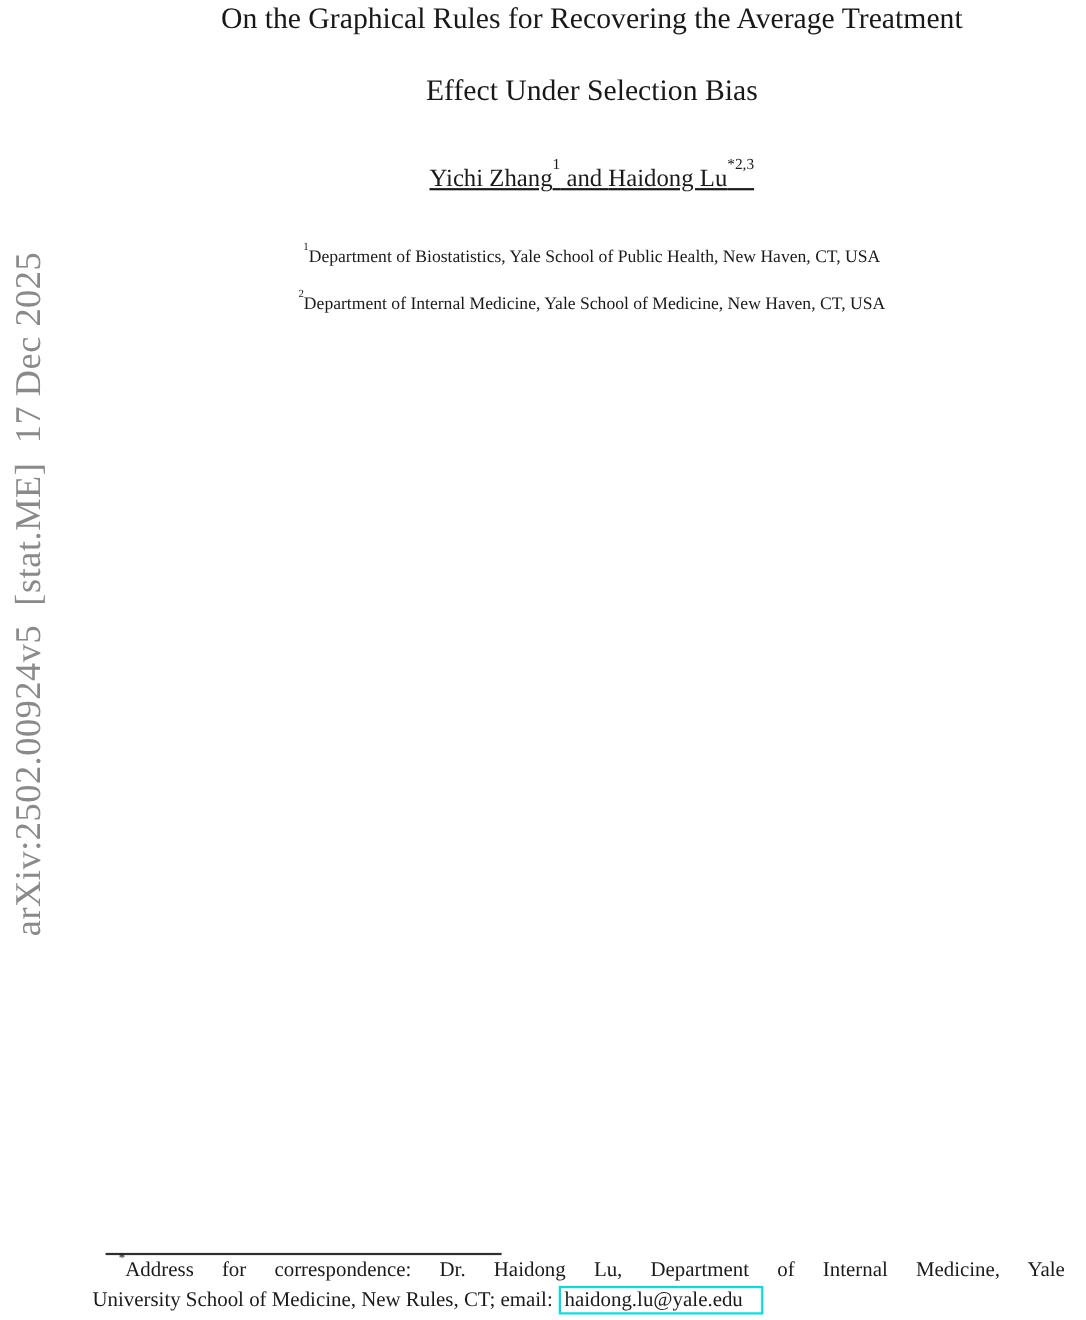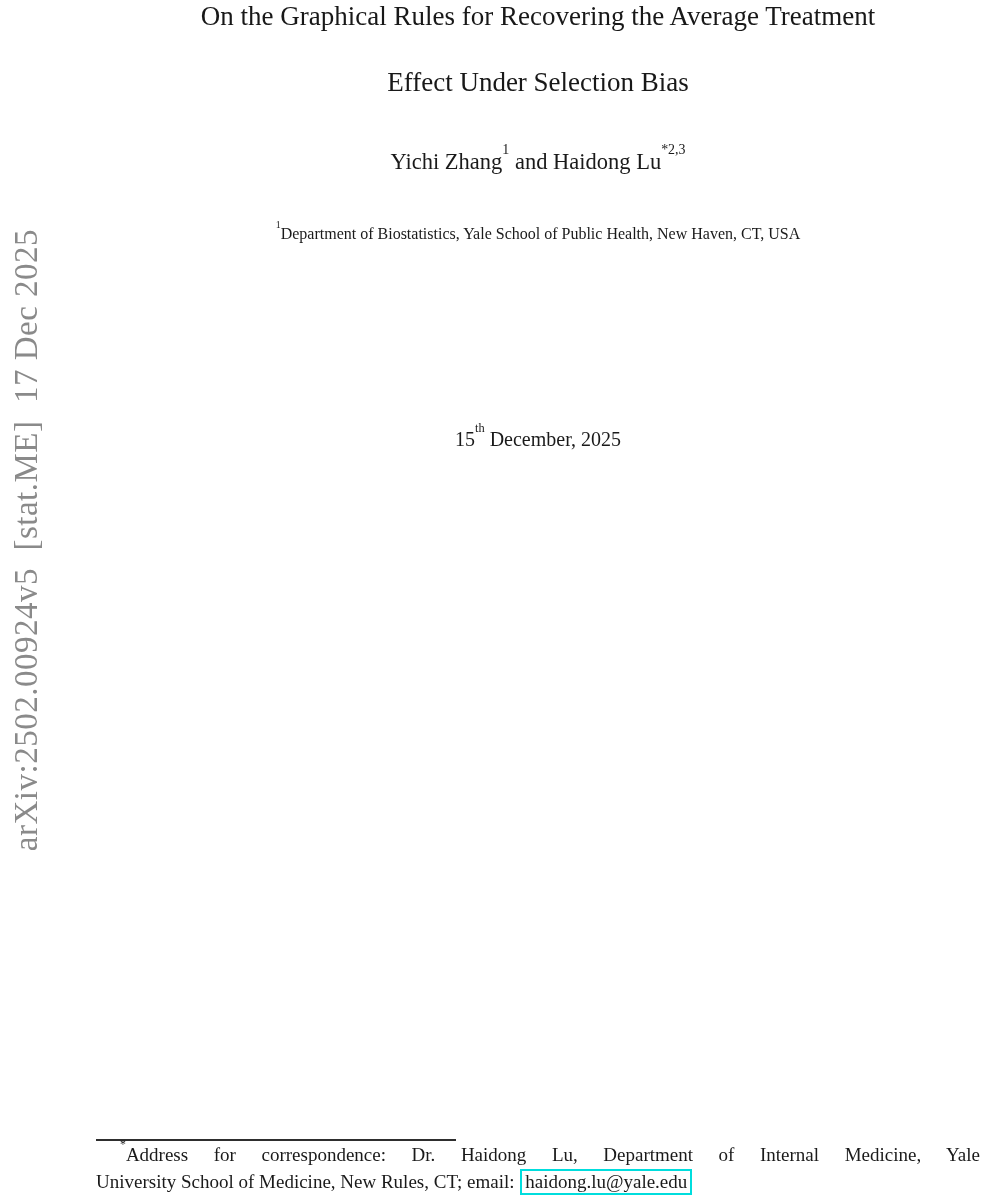--- a/index.html
+++ b/index.html
@@ -41,20 +41,21 @@
   #title-block {
     top: -17px;
     font-size: 27px;
     line-height: 66px;
     color: #181818;
   }
   #author-line {
     top: 147px;
     font-size: 22.5px;
     line-height: 30px;
+    text-decoration: underline;
   }
   #affiliations {
     top: 212px;
     font-size: 16px;
     line-height: 43px;
   }
   #date-line {
     top: 428px;
     font-size: 20px;
   }
@@ -67,39 +68,39 @@
   
   #footnote-rule {
     position: absolute;
     left: 96px;
     top: 1139px;
     width: 360px;
     border-top: 2px solid #2e2e2e;
   }
   #footnote {
     position: absolute;
-    left: 96px;
+    left: 84px;
     top: 1142px;
     width: 884px;
     font-size: 19px;
     line-height: 26.5px;
     text-align: left;
   }
   #footnote-line1 {
     text-align: justify;
     text-align-last: justify;
   }
   .fn-indent {
     display: inline-block;
     width: 24px;
   }
   #footnote-email {
     display: inline-block;
     border: 2px solid #00dddd;
-    padding: 0 3px 1px 3px;
+    padding: 0 17px 1px 3px;
     margin-left: 1px;
     line-height: 21px;
     color: #1a1a1a;
     text-decoration: none;
   }
 </style>
 </head>
 <body>
 
 <div id="page">
@@ -110,25 +111,23 @@
     <div>On the Graphical Rules for Recovering the Average Treatment</div>
     <div>Effect Under Selection Bias</div>
   </div>
 
   <div id="author-line" class="col">
     <span>Yichi Zhang</span><sup>1</sup><span> and </span><span>Haidong Lu</span><sup>*2,3</sup>
   </div>
 
   <div id="affiliations" class="col">
     <div><sup>1</sup><span>Department of Biostatistics, Yale School of Public Health, New Haven, CT, USA</span></div>
+    <div><sup>2</sup><span>Department of Internal Medicine, Yale School of Medicine, New Haven, CT, USA</span></div>
   </div>
 
-  <div id="date-line" class="col">
-    <span>15</span><sup>th</sup><span> December, 2025</span>
-  </div>
 
   <div id="footnote-rule"></div>
 
   <div id="footnote">
     <div id="footnote-line1"><span class="fn-indent"></span><sup>*</sup><span>Address for correspondence:  Dr.  Haidong Lu, Department of Internal Medicine, Yale</span></div>
     <div id="footnote-line2"><span>University School of Medicine, New Rules, CT; email: </span><a href="#" id="footnote-email">haidong.lu@yale.edu</a></div>
   </div>
 
 </div>
 

